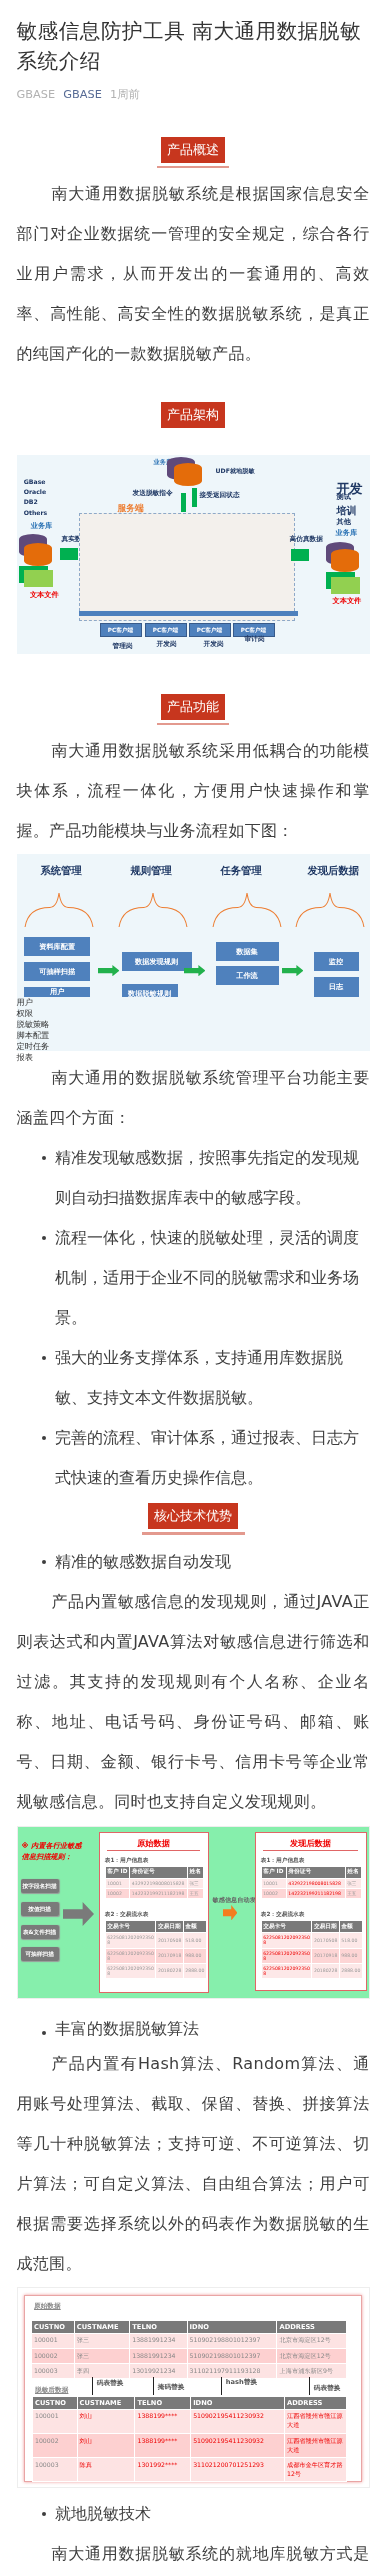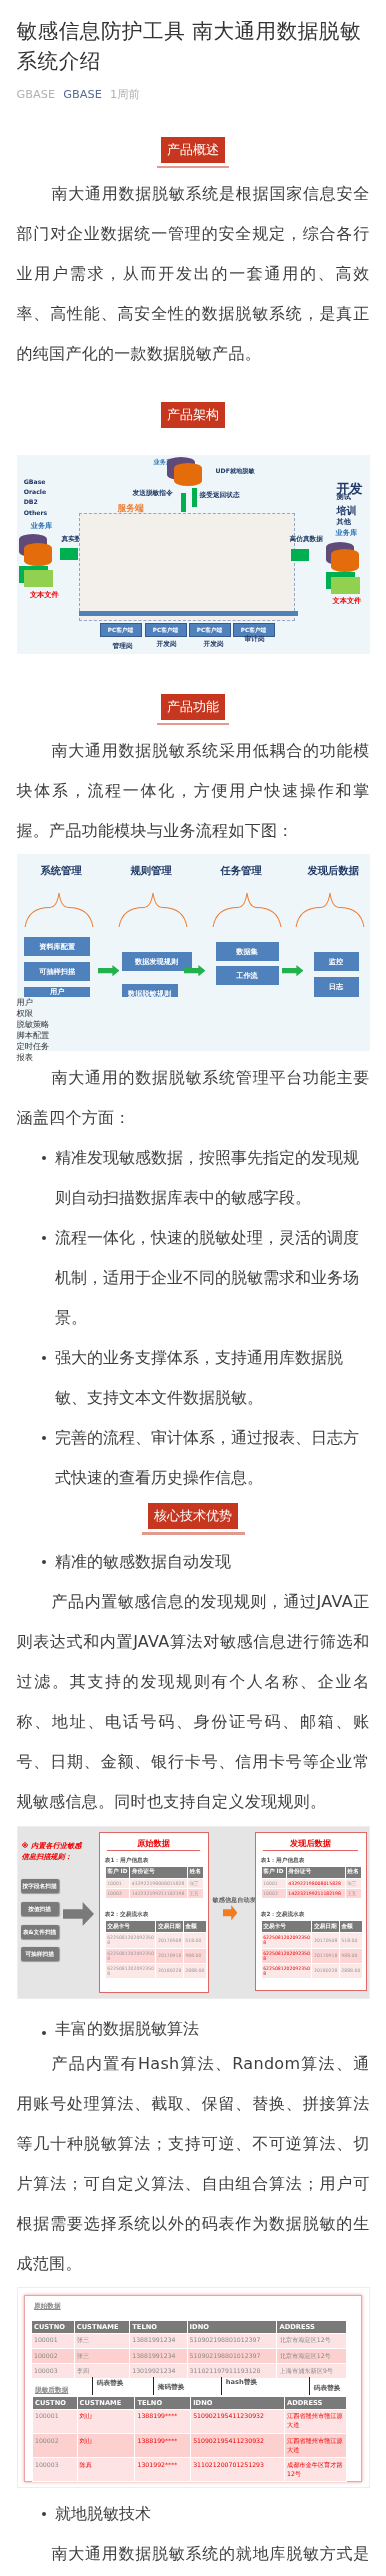--- a/index.html
+++ b/index.html
@@ -36,21 +36,21 @@
   .bus { position: absolute; left: 62px; top: 156px; width: 219px; height: 5.2px; background: #4f81bd; }
 
   
   .func { height: 143px; margin-top: 3.1px; }
   .func .col-title { position: absolute; top: 10.3px; font-size: 10.3px; font-weight: bold; color: #1f3864; }
   .func .brace { position: absolute; top: 38px; width: 70px; height: 36px; }
   .func .mod { position: absolute; background: #4f81bd; color: #fff; font-size: 7.2px; font-weight: bold; text-align: center; line-height: 19.6px; height: 19.6px; }
   .garrow { position: absolute; width: 21.6px; height: 11.3px; }
 
   
-  .disc { height: 173px; margin-top: 4.1px; background: #e5e5e5; border: 1px solid #eee; }
+  .disc { height: 173px; margin-top: 4.1px; background: #86efac; border: 1px solid #eee; }
   .disc .panel { position: absolute; border: 0.8px solid #e06666; background: #fff; }
   .disc .ptitle { text-align: center; color: #e00; font-weight: bold; font-size: 8.2px; border-bottom: 1px solid #e06666; margin: 5.2px 7.2px 0; padding-bottom: 1px; }
   .disc .tcap { font-size: 5.7px; color: #555; font-weight: bold; margin: 5.2px 5.2px 1px; }
   table.mini { border-collapse: collapse; margin: 0 5.2px; font-size: 4.6px; }
   table.mini th { background: #7a7a7a; color: #fff; text-align: left; padding: 1.5px 1.5px; font-size: 5.7px; border: 0.5px solid #fff; }
   table.mini td { padding: 2.1px 1.5px; color: #999; border: 0.5px solid #fff; }
   table.mini tr:nth-child(odd) td { background: #fdd5d5; }
   table.mini tr:nth-child(even) td { background: #fde8e8; }
   table.mini td.hl { color: #e00; }
   .scanbtn { position: absolute; left: 3.1px; width: 38px; height: 14.4px; background: #7a7a7a; color: #fff; border-radius: 2.1px; font-size: 5.7px; font-weight: bold; text-align: center; line-height: 14.4px; box-shadow: 0.5px 0.5px 1px #999; }

